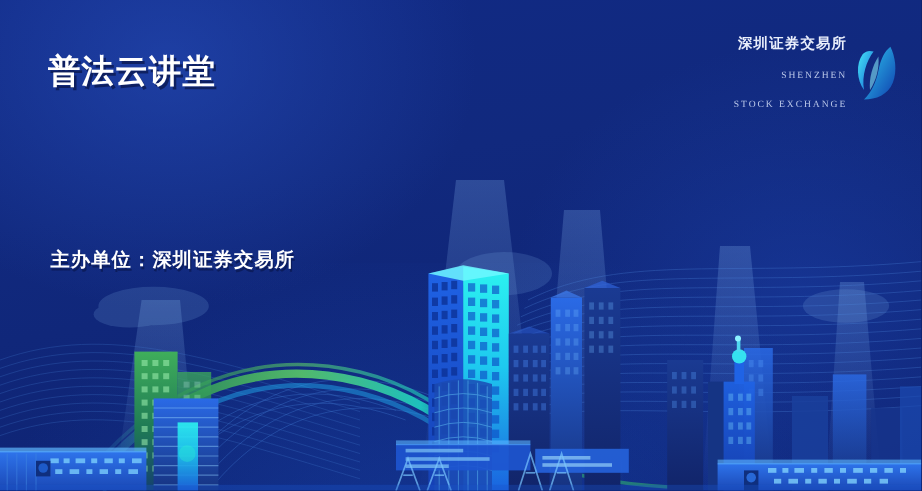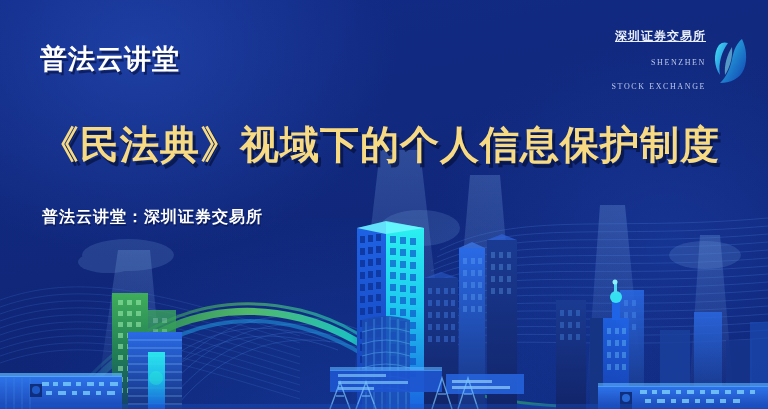--- a/index.html
+++ b/index.html
@@ -72,21 +72,20 @@
   .logo-text {
     text-align: right;
     line-height: 1.05;
   }
   .logo-cn {
     font-size: 12px;
     font-weight: bold;
     color: #e9eefb;
     letter-spacing: 1px;
     white-space: nowrap;
-    text-decoration: underline;
   }
   .logo-en1, .logo-en2 {
     font-size: 8px;
     color: #bcc9ea;
     letter-spacing: 1.6px;
     white-space: nowrap;
     margin-top: 16px;
     font-family: Liberation Serif, serif;
   }
   .logo-mark { display: block; }
@@ -632,17 +631,16 @@
           <stop offset="0%" stop-color="#2ec9f0"></stop>
           <stop offset="100%" stop-color="#0f3fae"></stop>
         </linearGradient>
       </defs>
       <path d="M30,2 C34,10 36,22 32,32 C28,42 18,46 8,46 C14,40 18,32 20,22 C22,12 25,6 30,2 Z" fill="url(#gMarkB)"></path>
       <path d="M16,6 C10,14 6,26 8,38 C2,30 1,16 7,8 C10,5 13,5 16,6 Z" fill="url(#gMarkA)"></path>
       <path d="M20,10 C15,18 12,28 13,38 C18,30 21,20 20,10 Z" fill="#8df4ff" opacity="0.55"></path>
     </svg>
   </div>
 
-  <div class="headline">《民法典》视域下的个人信息保护制度</div>
-
-  <div class="organizer">普法云讲堂：深圳证券交易所</div>
+
+  <div class="organizer">主办单位：深圳证券交易所</div>
 
 </div>
 
 </body></html>

